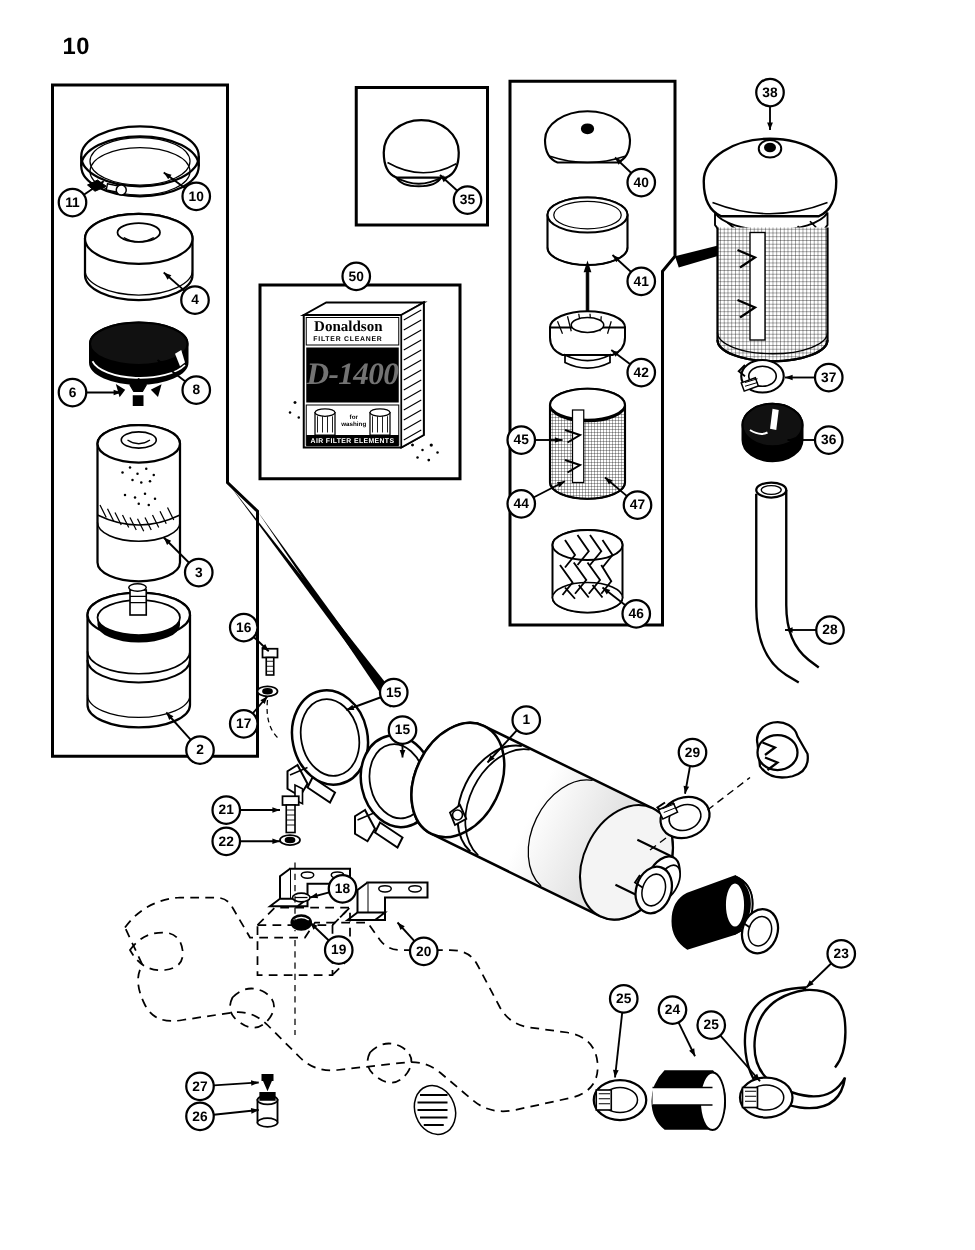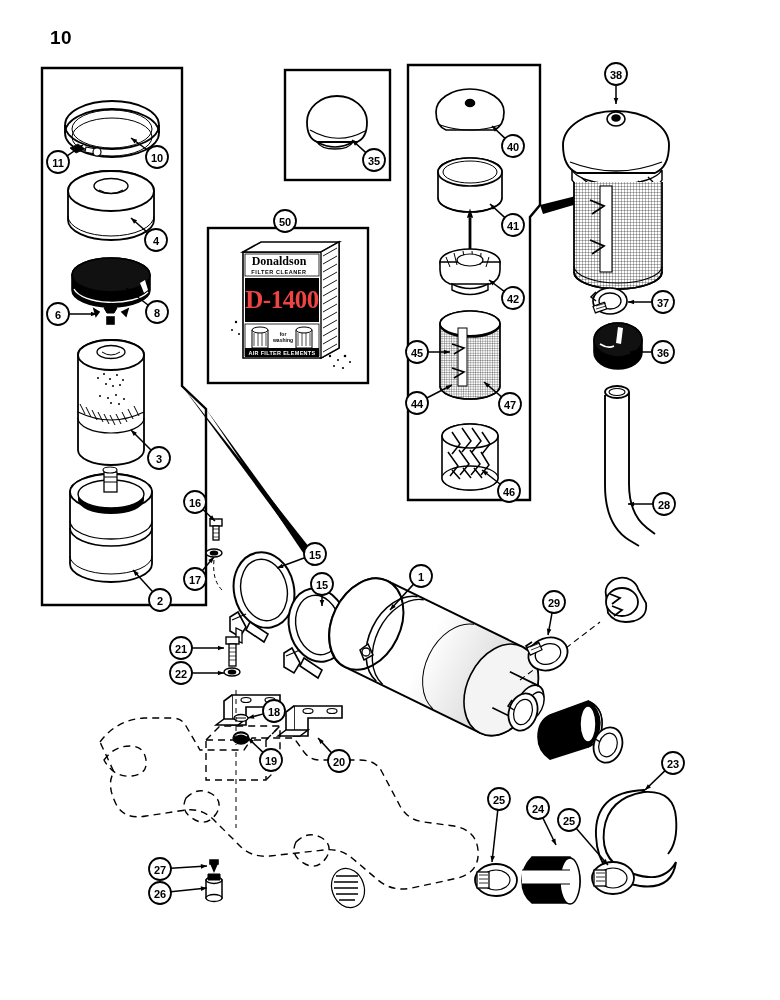--- a/index.html
+++ b/index.html
@@ -581,28 +581,28 @@
         <path d="M484,382 L490.1229974491968,384.1814908290271 L487.16486294711444,387.67746796785167 Z" fill="#000"></path>
         <circle cx="510" cy="404" r="11" fill="#fff" stroke="#000" stroke-width="1.8"></circle>
         <text x="510" y="404.5" class="cal">47</text>
         <line x1="285" y1="232" x2="285" y2="228" stroke="#000" stroke-width="1.5"></line>
         <path d="M285,228 L282.7102174837119,221.91667064609342 L287.2897825162881,221.91667064609342 Z" fill="#000"></path>
         <circle cx="285" cy="221" r="11" fill="#fff" stroke="#000" stroke-width="1.8"></circle>
         <text x="285" y="221.5" class="cal">50</text>
       </g>
   </svg>
 
-  <div style="position:absolute;left:242px;top:254px;width:74px;height:22px;
-              display:flex;flex-direction:column;align-items:center;justify-content:center;">
+  <div style="position:absolute;left:232px;top:254px;width:74px;height:22px;
+              display:flex;flex-direction:column;align-items:flex-end;justify-content:center;">
     <div style="font-size:12px;font-weight:bold;font-family:'Liberation Serif',serif;line-height:1;">Donaldson</div>
     <div style="font-size:5.5px;font-weight:bold;letter-spacing:.6px;margin-top:2px;">FILTER CLEANER</div>
   </div>
 
   <div style="position:absolute;left:245px;top:278px;width:74px;height:44px;
-              display:flex;align-items:center;justify-content:center;color:#ef4444;">
+              display:flex;align-items:center;justify-content:center;color:#737373;font-style:italic;">
     <div style="font-size:25px;font-weight:bold;font-family:'Liberation Serif',serif;letter-spacing:-.5px;">D-1400</div>
   </div>
 
   <div style="position:absolute;left:272px;top:331px;width:22px;text-align:center;">
     <div style="font-size:5px;font-weight:bold;">for</div>
     <div style="font-size:5px;font-weight:bold;">washing</div>
   </div>
 
   <div style="position:absolute;left:245px;top:348px;width:74px;height:9px;color:#fff;
               display:flex;align-items:center;justify-content:center;">

